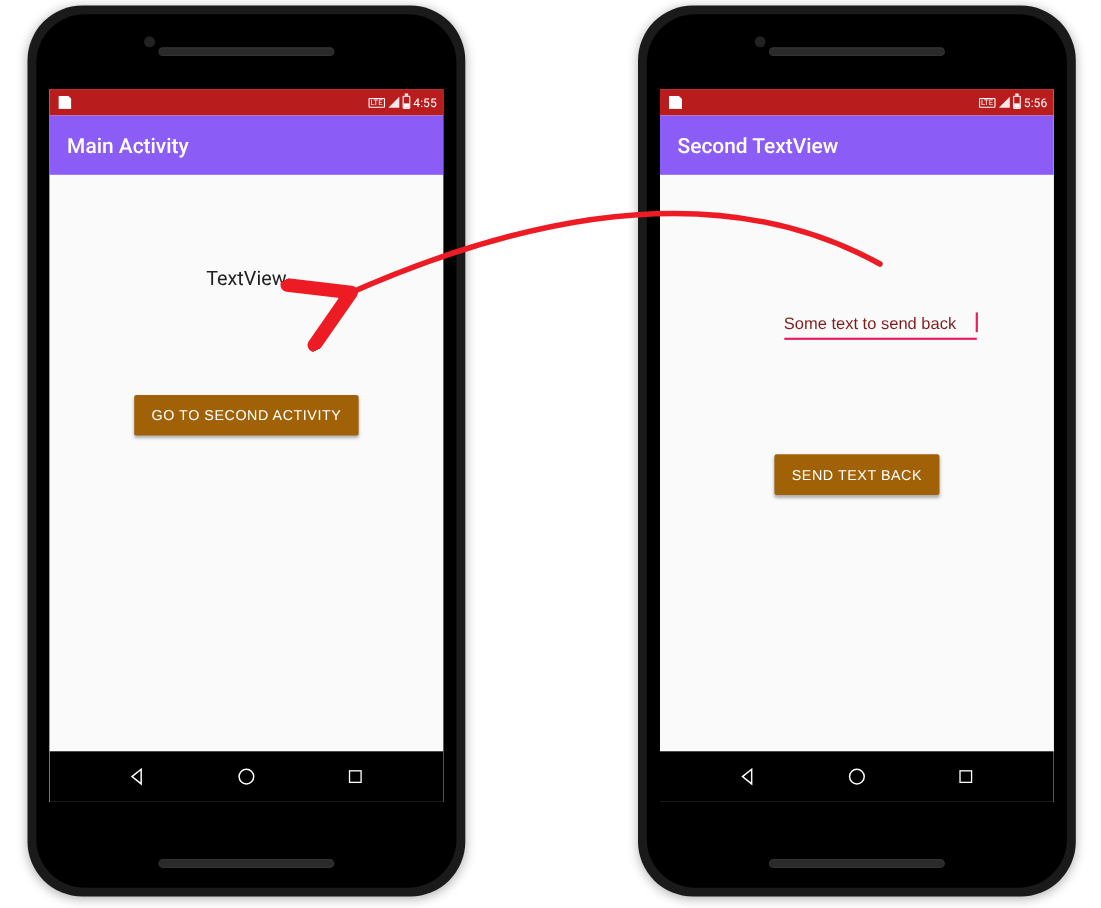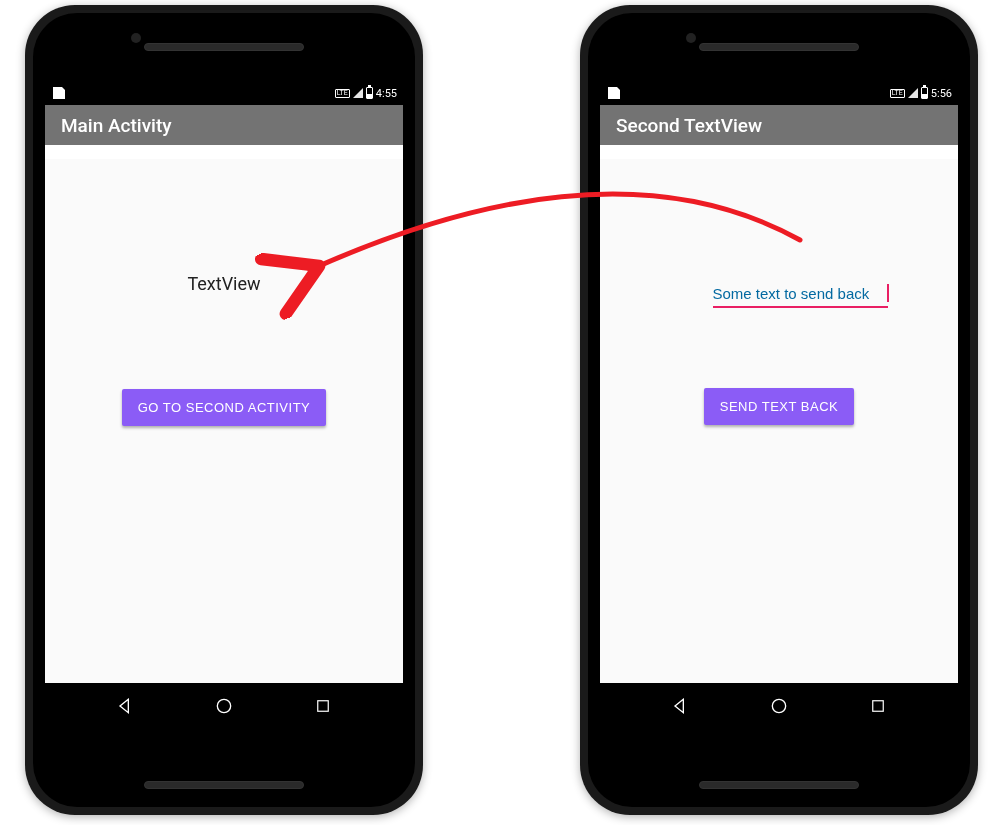--- a/index.html
+++ b/index.html
@@ -62,102 +62,102 @@
       position: absolute;
       top: 68px;
       left: 12px;
       right: 12px;
       bottom: 78px;
       background: #fff;
       overflow: hidden;
     }
     .status-bar {
       height: 24px;
-      background: #000000;
+      background: #b91c1c;
       display: flex;
       align-items: center;
       justify-content: flex-end;
       padding: 0 6px;
       color: #fff;
       font-size: 11px;
       gap: 3px;
     }
     .status-left {
       margin-right: auto;
       margin-left: 2px;
     }
     .sd-icon {
       width: 12px;
       height: 12px;
       background: #fff;
       clip-path: polygon(0 0, 75% 0, 100% 25%, 100% 100%, 0 100%);
     }
     .action-bar {
-      height: 40px;
-      background: #737373;
+      height: 54px;
+      background: #8b5cf6;
       display: flex;
       align-items: center;
       padding: 0 16px;
       color: #fff;
       font-size: 19px;
       font-weight: 500;
     }
     .content {
       position: absolute;
       top: 78px;
       left: 0;
       right: 0;
       bottom: 0;
       background: #fafafa;
       display: flex;
       flex-direction: column;
       align-items: center;
     }
     .textview {
-      margin-top: 114px;
+      margin-top: 84px;
       font-size: 18px;
       color: #222;
     }
     .edittext-wrap {
       margin-top: 125px;
       position: relative;
     }
     .edittext {
       font-size: 15px;
-      color: #0369a1;
+      color: #7f1d1d;
       padding-bottom: 4px;
       border: none;
       border-bottom: 2px solid #E91E63;
       background: transparent;
       outline: none;
       width: 175px;
       margin-left: 42px;
     }
     .cursor {
       position: absolute;
       right: -1px;
       top: 0;
       width: 2px;
       height: 18px;
       background: #E91E63;
     }
     .material-btn {
       margin-top: 95px;
-      background: #8b5cf6;
+      background: #a16207;
       color: #fff;
       border: none;
       padding: 11px 16px;
       font-size: 13px;
       font-weight: 500;
       letter-spacing: 0.5px;
       border-radius: 2px;
       box-shadow: 0 2px 3px rgba(0,0,0,0.3);
       cursor: pointer;
     }
-    .phone.right .material-btn { margin-top: 80px; }
+    .phone.right .material-btn { margin-top: 104px; }
     .nav-bar {
       position: absolute;
       bottom: 0;
       left: 0;
       right: 0;
       height: 46px;
       background: #000;
       display: flex;
       align-items: center;
       justify-content: space-around;

